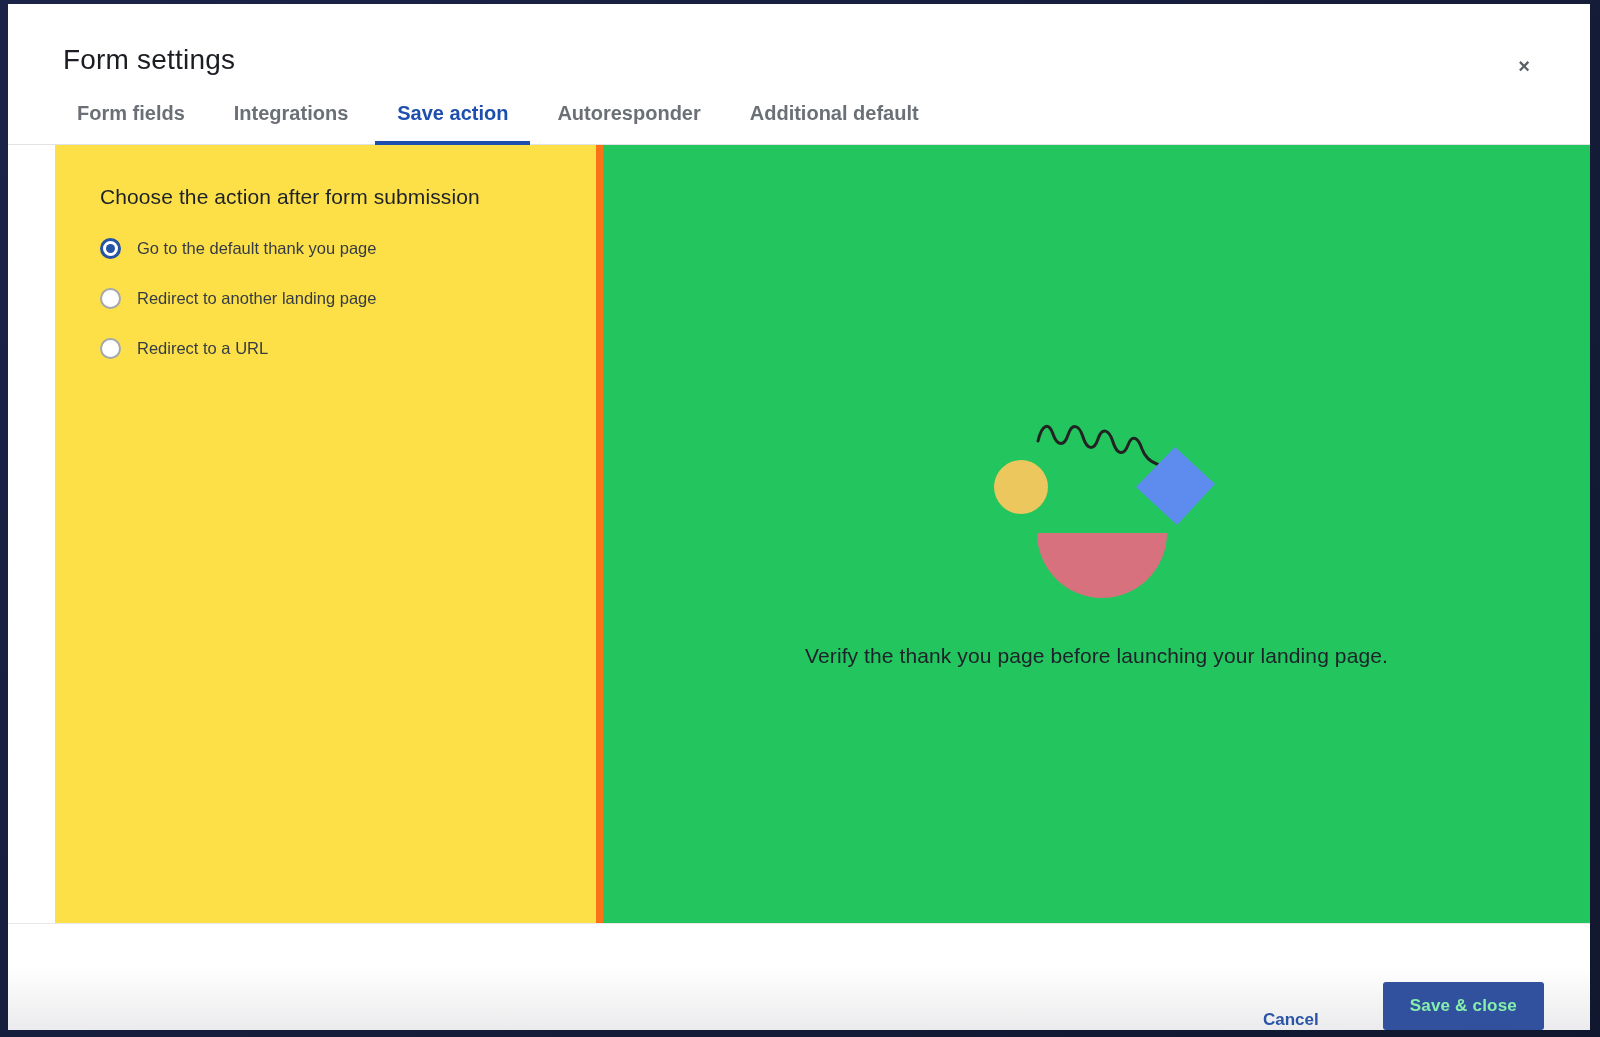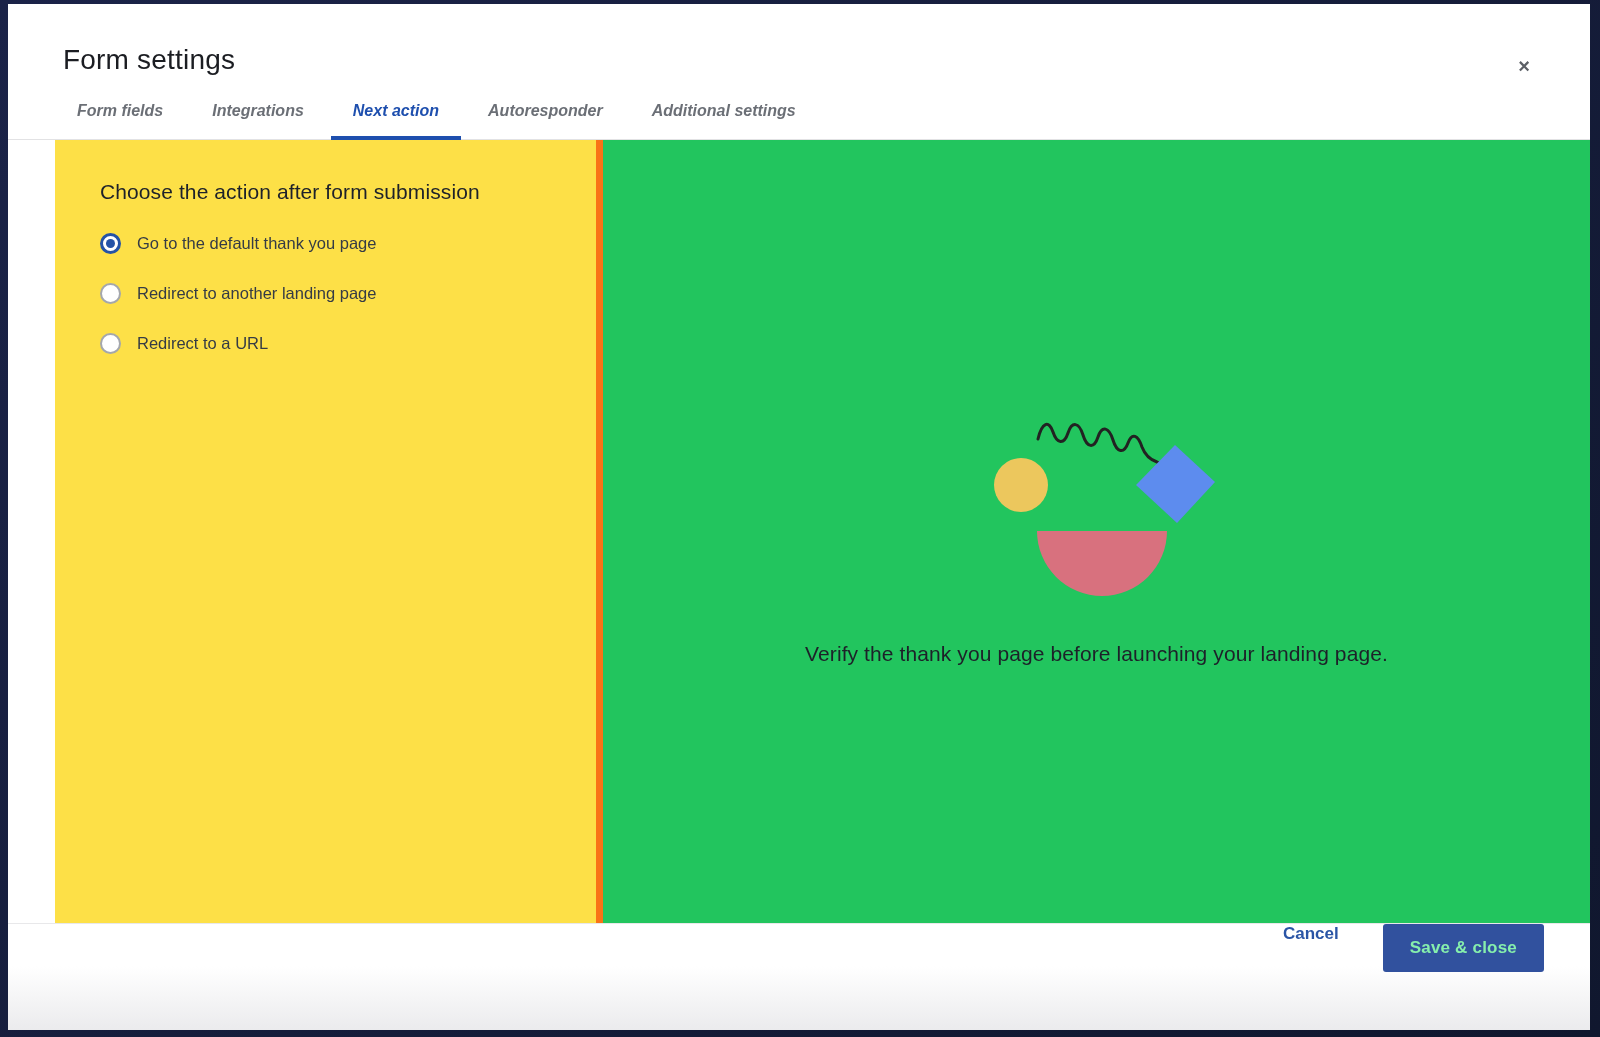--- a/index.html
+++ b/index.html
@@ -47,28 +47,27 @@
     line-height: 28px;
     text-align: center;
   }
   .tabs {
     display: flex;
     gap: 5px;
     margin-top: 26px;
   }
   .tab {
     padding: 0 22px 16px 22px;
-    font-size: 16px;
+    font-size: 20px;
     font-weight: 600;
     color: #6b6f76;
     cursor: pointer;
     border-bottom: 4px solid transparent;
     margin-bottom: -1px;
     white-space: nowrap;
-    font-style: italic;
   }
   .tab.active {
     color: #1e4fae;
     border-bottom-color: #1e4fae;
   }
   
   .modal-body {
     flex: 1 1 auto;
     display: flex;
     min-height: 0;
@@ -140,24 +139,24 @@
     font-size: 21px;
     color: #1d2129;
     letter-spacing: 0.1px;
     text-align: center;
   }
   
   .modal-footer {
     flex: 0 0 107px;
     border-top: 1px solid #e8e8ea;
     display: flex;
-    align-items: flex-start;
+    align-items: flex-end;
     justify-content: flex-end;
     padding-right: 46px;
-    gap: 44px;
+    gap: 64px;
     background: linear-gradient(180deg, #ffffff 0%, #ffffff 40%, #ebebed 100%);
   }
   .cancel-btn {
     border: none; background: none;
     font-size: 17px;
     font-weight: 700;
     color: #2a55a6;
     cursor: pointer;
   }
   .save-btn {
@@ -177,23 +176,23 @@
 
 <div class="frame">
   <div class="modal">
 
     <div class="modal-header">
       <h1 class="modal-title">Form settings</h1>
       <button class="close-btn">×</button>
       <div class="tabs">
         <div class="tab">Form fields</div>
         <div class="tab">Integrations</div>
-        <div class="tab active">Next action</div>
+        <div class="tab active">Save action</div>
         <div class="tab">Autoresponder</div>
-        <div class="tab">Additional settings</div>
+        <div class="tab">Additional default</div>
       </div>
     </div>
 
     <div class="modal-body">
 
       <aside class="left-panel">
         <h2 class="panel-heading">Choose the action after form submission</h2>
         <div class="options">
           <label class="radio-row selected">
             <span class="radio"></span>

